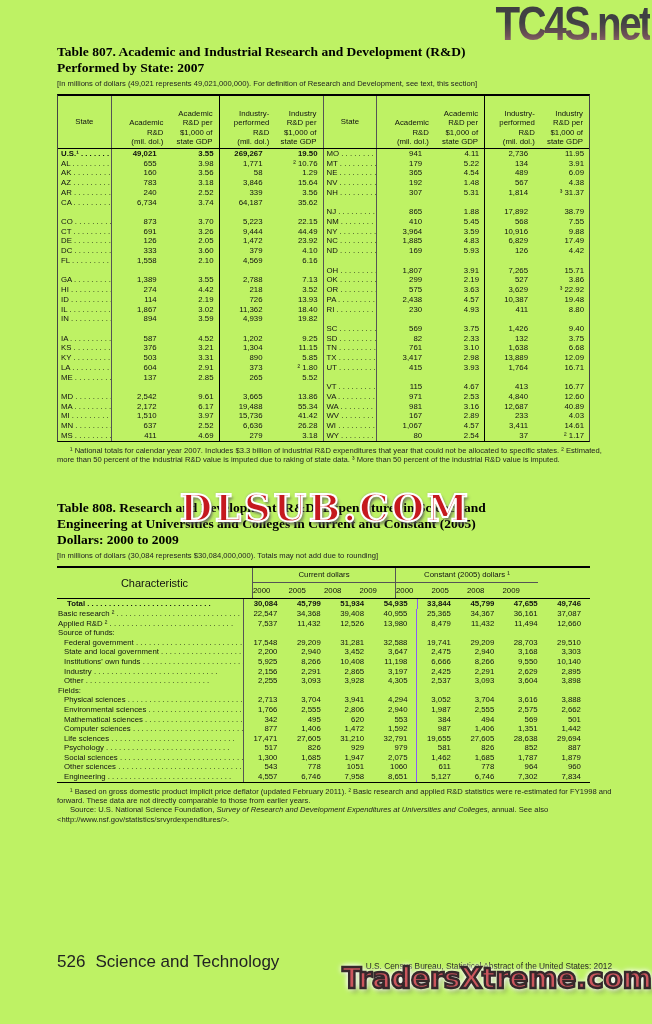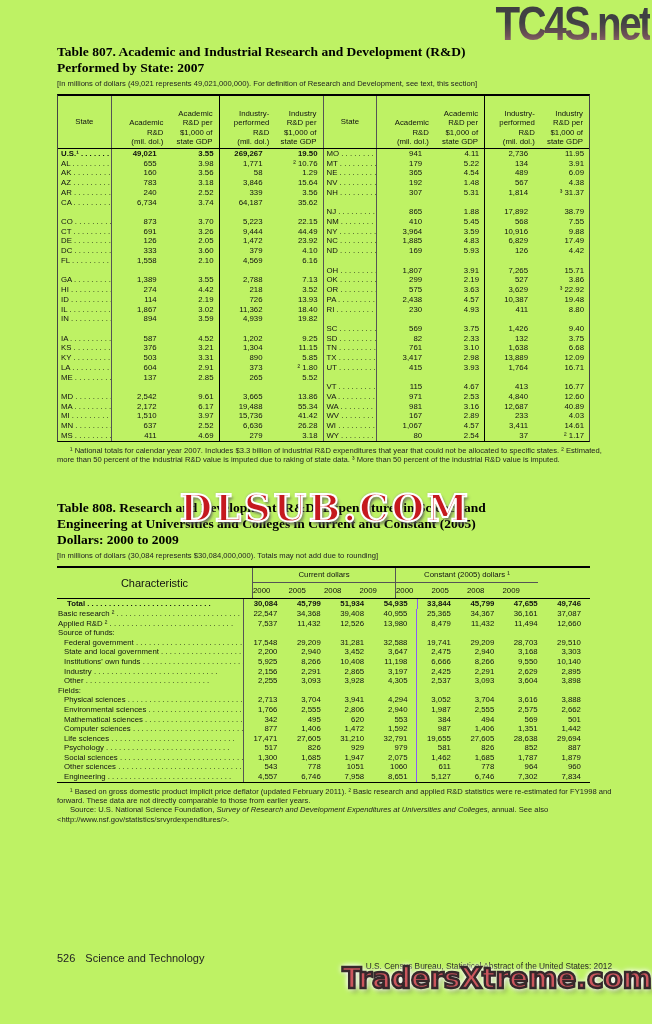--- a/index.html
+++ b/index.html
@@ -71,21 +71,21 @@
   .wm-mid{position:absolute;left:180px;top:486px;z-index:6;
           font-family:"DejaVu Serif",serif;font-weight:bold;font-size:37px;letter-spacing:3px;
           color:#c5191f;-webkit-text-stroke:2px #fff;
           text-shadow:2px 3px 3px rgba(90,90,90,.85),-1px -1px 2px rgba(140,140,140,.5);}
   .wm-bottom{position:absolute;right:0px;top:962px;z-index:6;
           font-family:"DejaVu Sans",sans-serif;font-weight:bold;font-size:28px;
           color:#cb565d;-webkit-text-stroke:2.4px #35282b;
           text-shadow:0 0 5px #fff,0 0 6px #fff,0 0 7px #fff,3px 4px 5px rgba(0,0,0,.35);}
 
   
-  .footer-left{position:absolute;left:57px;top:952px;font-size:11px;color:#222;}
+  .footer-left{position:absolute;left:57px;top:952px;font-size:17px;color:#222;}
   .footer-left .pn{margin-right:10px;}
   .footer-right{position:absolute;right:40px;top:961px;font-size:8.3px;color:#222;z-index:1;}
 </style>
 </head>
 <body>
 
 <div class="page">
 
   <div class="wm-top">TC4S.net</div>
 

